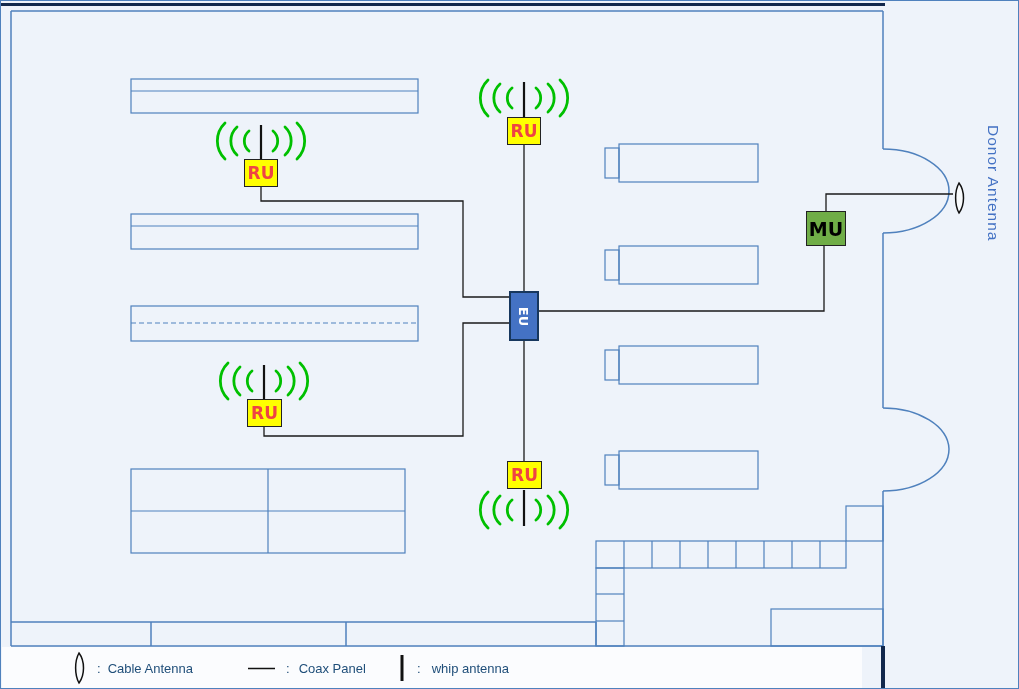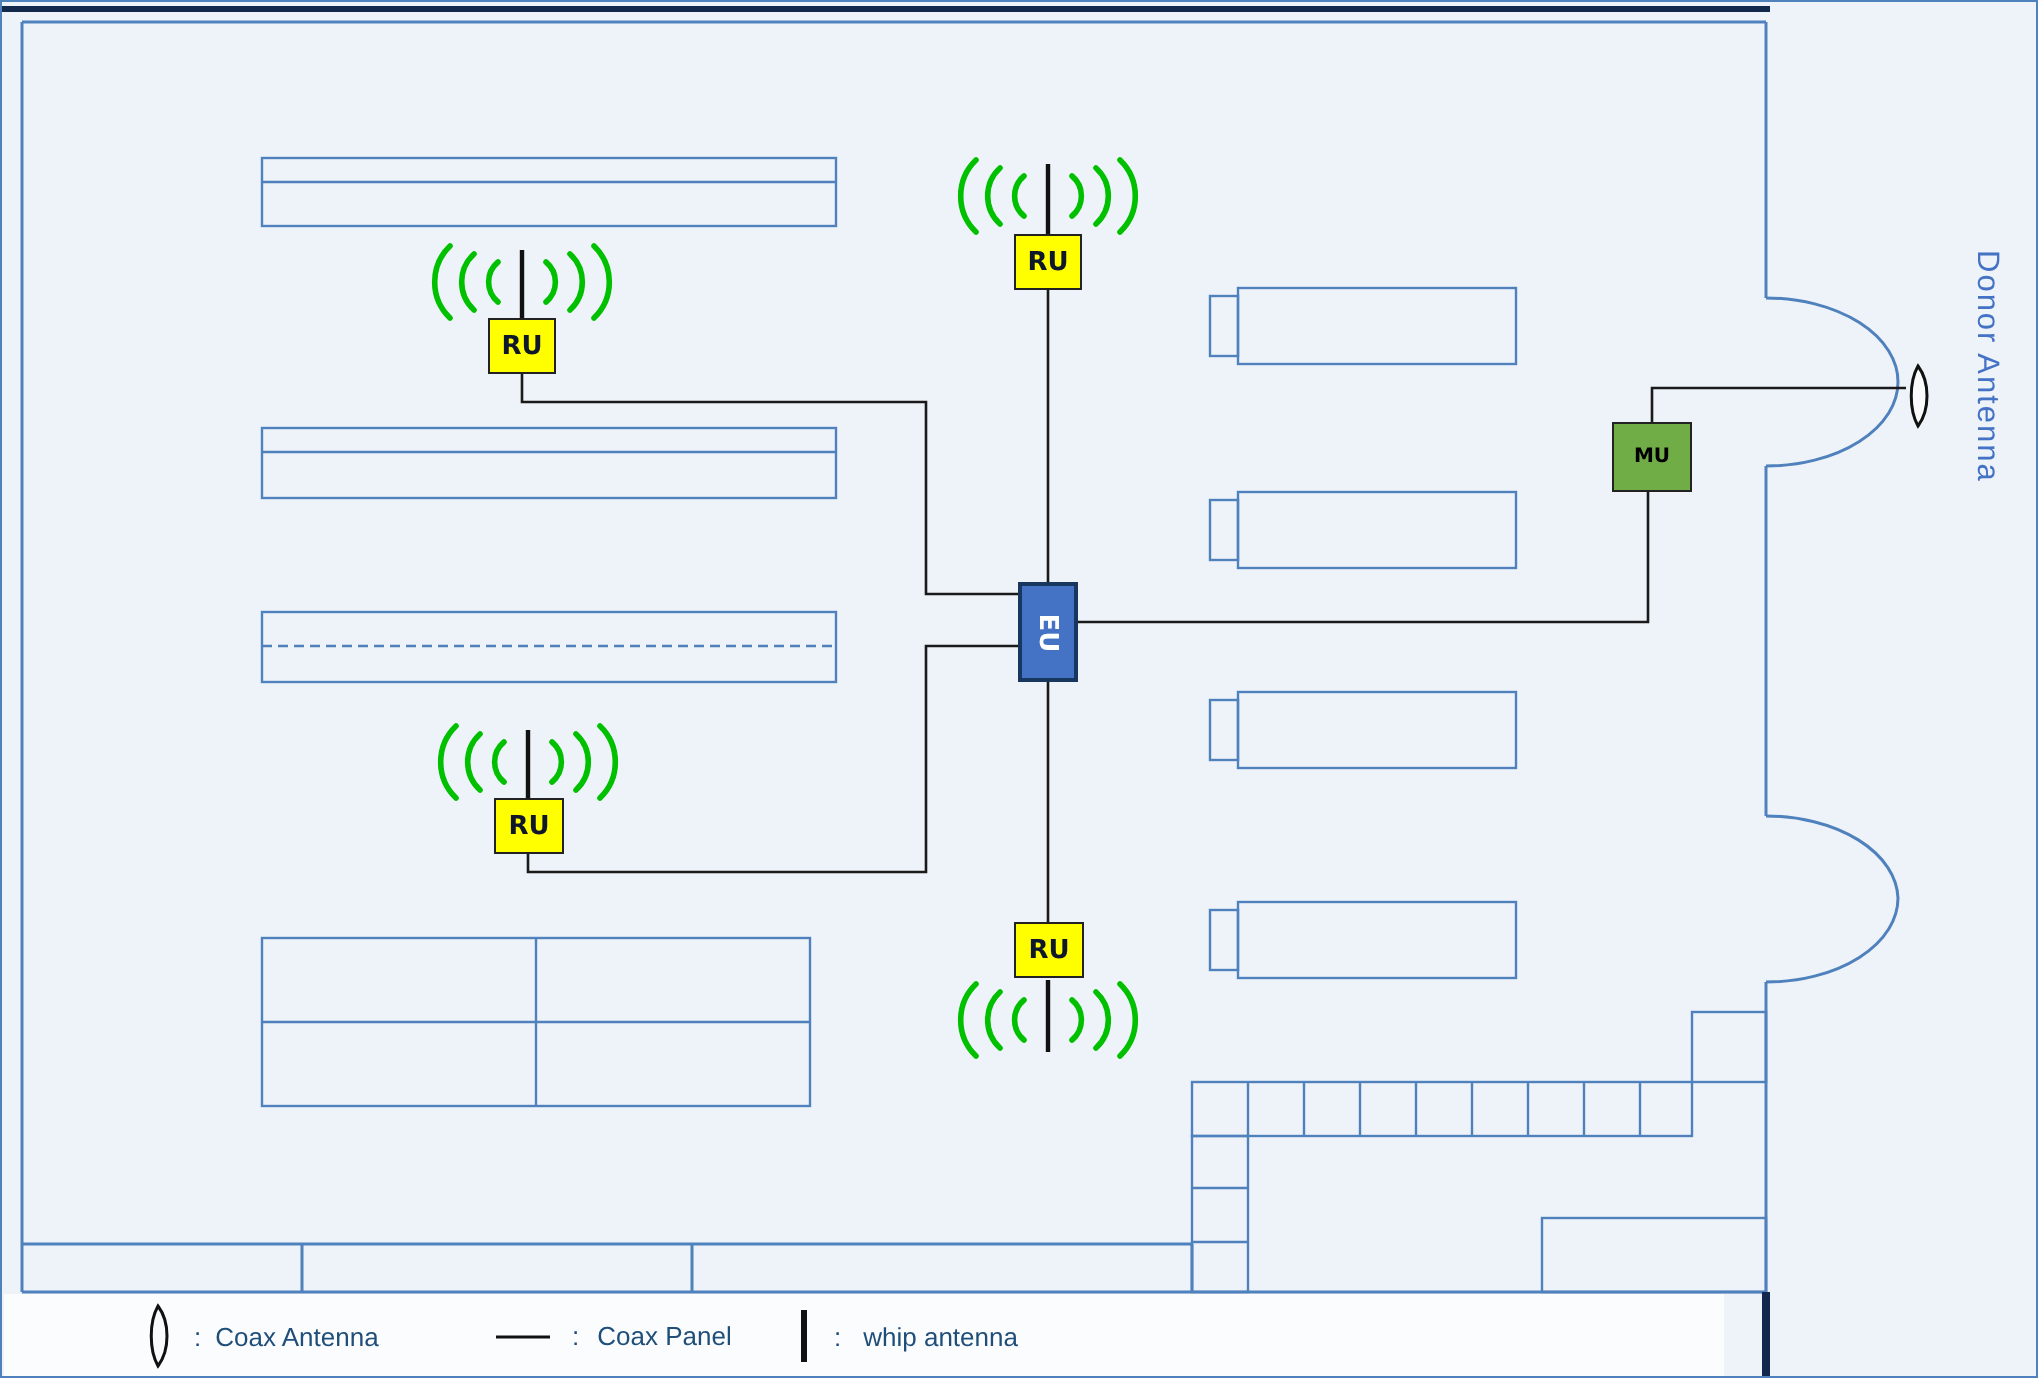--- a/index.html
+++ b/index.html
@@ -23,24 +23,24 @@
   .s-arc{stroke:var(--wireless,#00c000);stroke-width:2.8;fill:none;stroke-linecap:round;}
   .s-whip{stroke:#111;stroke-width:2.2;}
   .s-antenna{stroke:#111;stroke-width:1.5;fill:#f8fafc;}
 
   
   .unit{
     position:absolute;box-sizing:border-box;
     display:flex;align-items:center;justify-content:center;
     font-family:"DejaVu Sans", sans-serif;font-weight:bold;
   }
-  .unit.ru{background:var(--ru-fill,#ffff00);border:1.6px solid #222;font-size:13px;color:#0f172a;}
+  .unit.ru{background:var(--ru-fill,#ffff00);border:1.6px solid #222;font-size:17px;color:#ef4444;}
   .unit.eu{background:var(--eu-fill,#4472c4);border:2px solid #17375e;color:#fff;font-size:13px;}
   .unit.eu span{transform:rotate(90deg);display:inline-block;}
-  .unit.mu{background:var(--mu-fill,#70ad47);border:1.8px solid #222;font-size:10px;color:#000;}
+  .unit.mu{background:var(--mu-fill,#70ad47);border:1.8px solid #222;font-size:19px;color:#000;}
 
   .ru1{left:243px;top:158px;width:34px;height:28px;}
   .ru2{left:506px;top:116px;width:34px;height:28px;}
   .ru3{left:246px;top:398px;width:35px;height:28px;}
   .ru4{left:506px;top:460px;width:35px;height:28px;}
   .eu1{left:508px;top:290px;width:30px;height:50px;}
   .mu1{left:805px;top:210px;width:40px;height:35px;}
 
   .donor-label{
     position:absolute;left:983px;top:124px;
@@ -185,21 +185,21 @@
     </div>
 
   <div class="donor-label">Donor Antenna</div>
 
   <div class="legend">
     <div class="legend-item li-panel">
       <svg width="18" height="36" viewBox="0 0 18 36">
         <path class="s-antenna" transform="translate(7,18)" d="M0,-15 C6,-7 6,7 0,15 C-4.5,7 -4.5,-7 0,-15 Z"></path>
       </svg>
       <span class="sep">:</span>
-      <span>Coax Antenna</span>
+      <span>Cable Antenna</span>
     </div>
     <div class="legend-item li-coax">
       <svg width="30" height="10" viewBox="0 0 30 10">
         <line x1="1" y1="5" x2="28" y2="5" stroke="#111" stroke-width="1.6"></line>
       </svg>
       <span class="sep">:</span>
       <span>Coax Panel</span>
     </div>
     <div class="legend-item li-whip">
       <svg width="8" height="30" viewBox="0 0 8 30">

